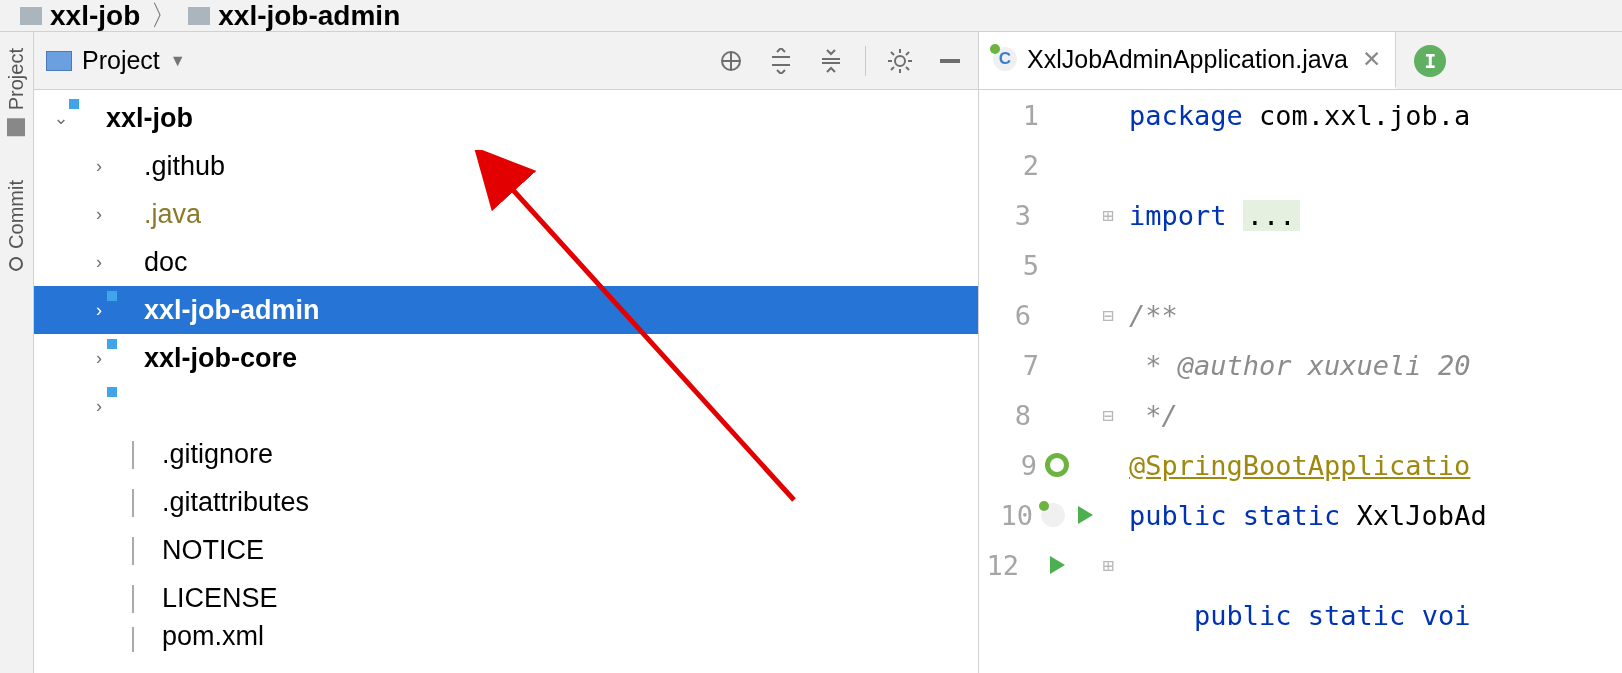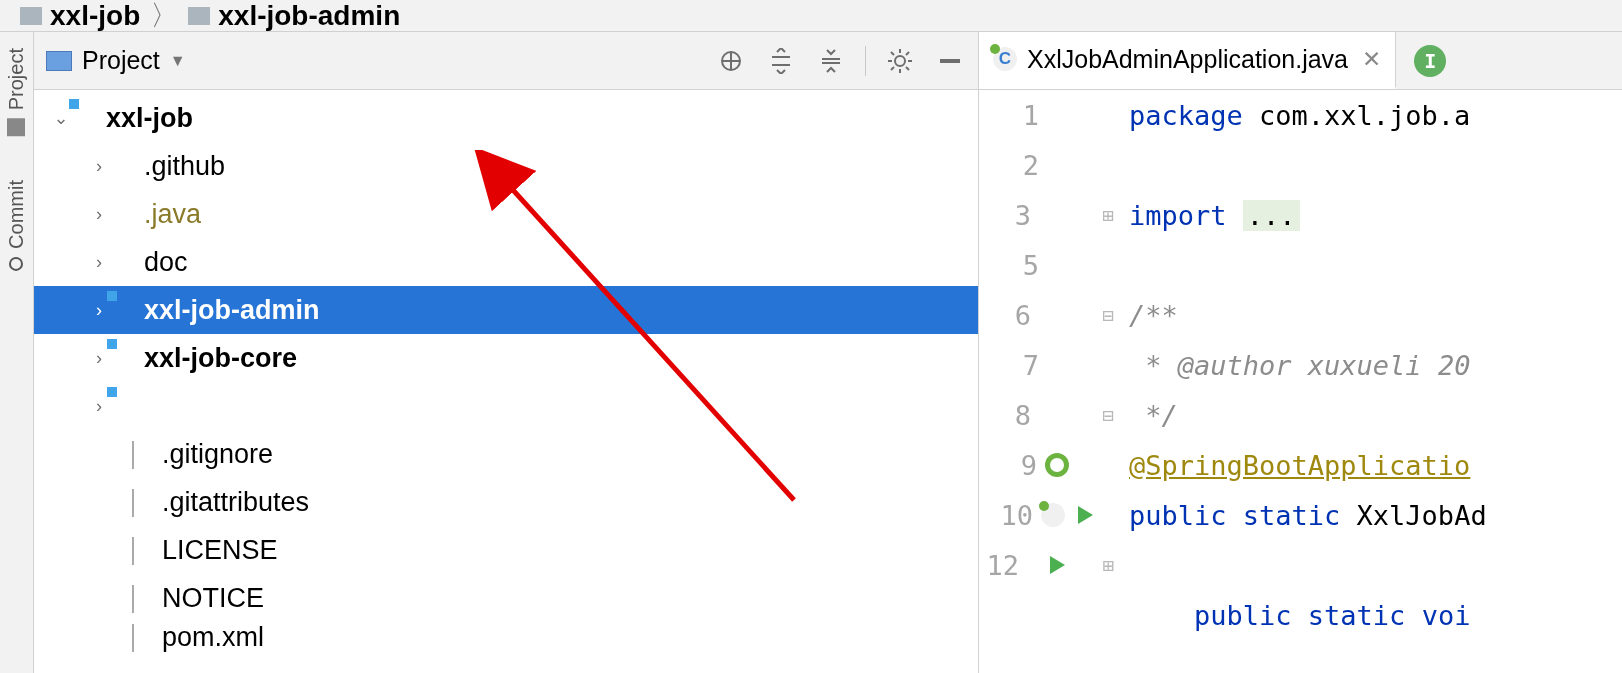--- a/index.html
+++ b/index.html
@@ -275,27 +275,27 @@
         <div class="tree-row indent2">
           <span class="tr-icon"><span class="file-icon"></span></span>
           <span class="tr-label">.gitignore</span>
         </div>
         <div class="tree-row indent2">
           <span class="tr-icon"><span class="file-icon"></span></span>
           <span class="tr-label">.gitattributes</span>
         </div>
         <div class="tree-row indent2">
           <span class="tr-icon"><span class="file-icon"></span></span>
-          <span class="tr-label">LICENSE</span>
+          <span class="tr-label">NOTICE</span>
         </div>
         <div class="tree-row indent2">
           <span class="tr-icon"><span class="file-icon"></span></span>
-          <span class="tr-label">NOTICE</span>
-        </div>
-        <div class="tree-row indent2" style="height:30px; overflow:hidden; align-items:center">
+          <span class="tr-label">LICENSE</span>
+        </div>
+        <div class="tree-row indent2" style="height:30px; overflow:hidden; align-items:flex-end">
           <span class="tr-icon"><span class="file-icon" style="background:#5fa4d8"></span></span>
           <span class="tr-label">pom.xml</span>
         </div>
 
         <svg class="red-arrow" width="370" height="360">
           <defs>
             <marker id="ah" markerWidth="12" markerHeight="12" refX="3" refY="6" orient="auto">
               <path d="M0,0 L12,6 L0,12 Z" fill="#e30000"></path>
             </marker>
           </defs>

